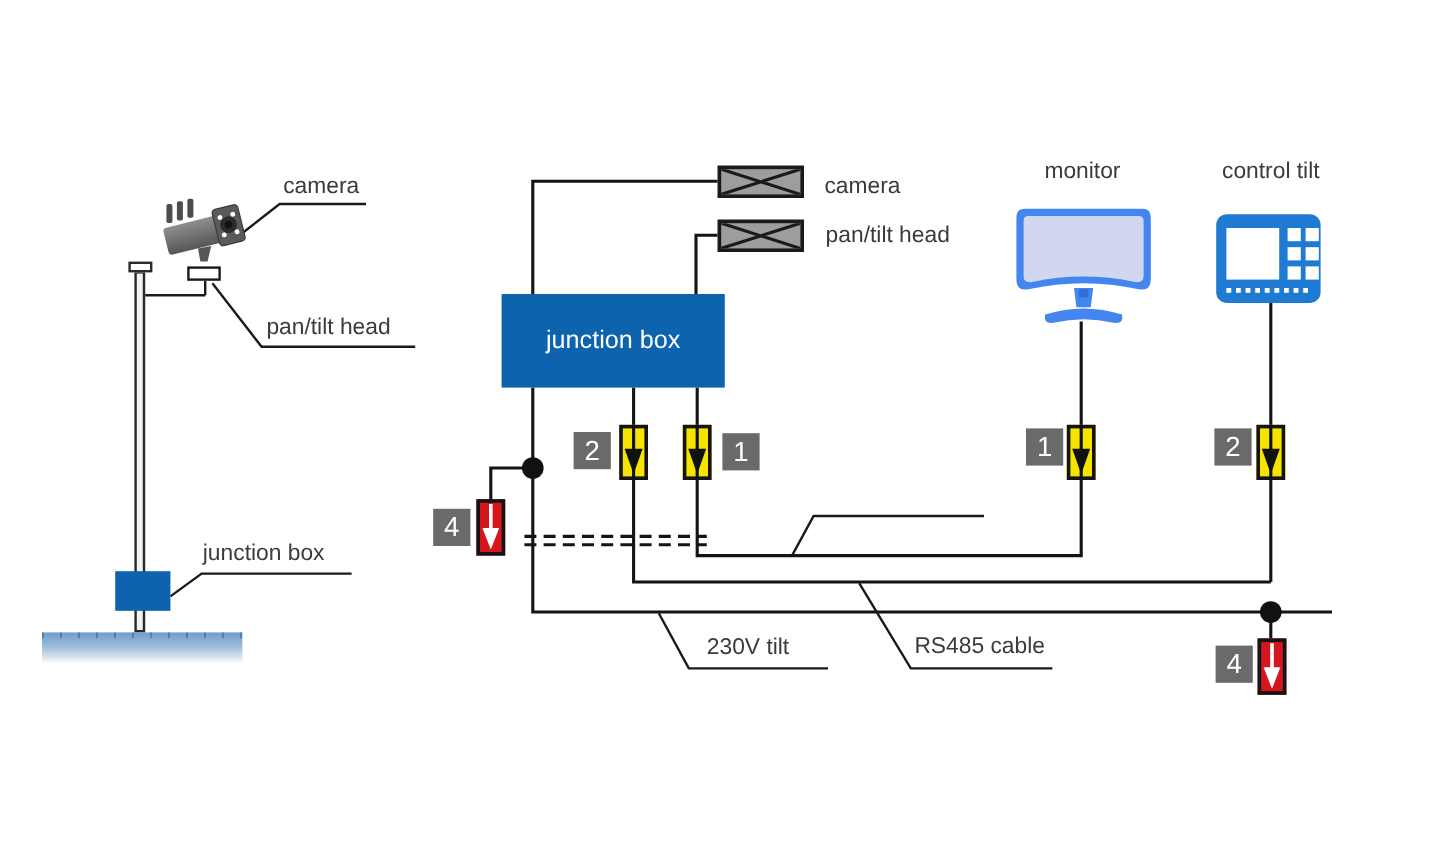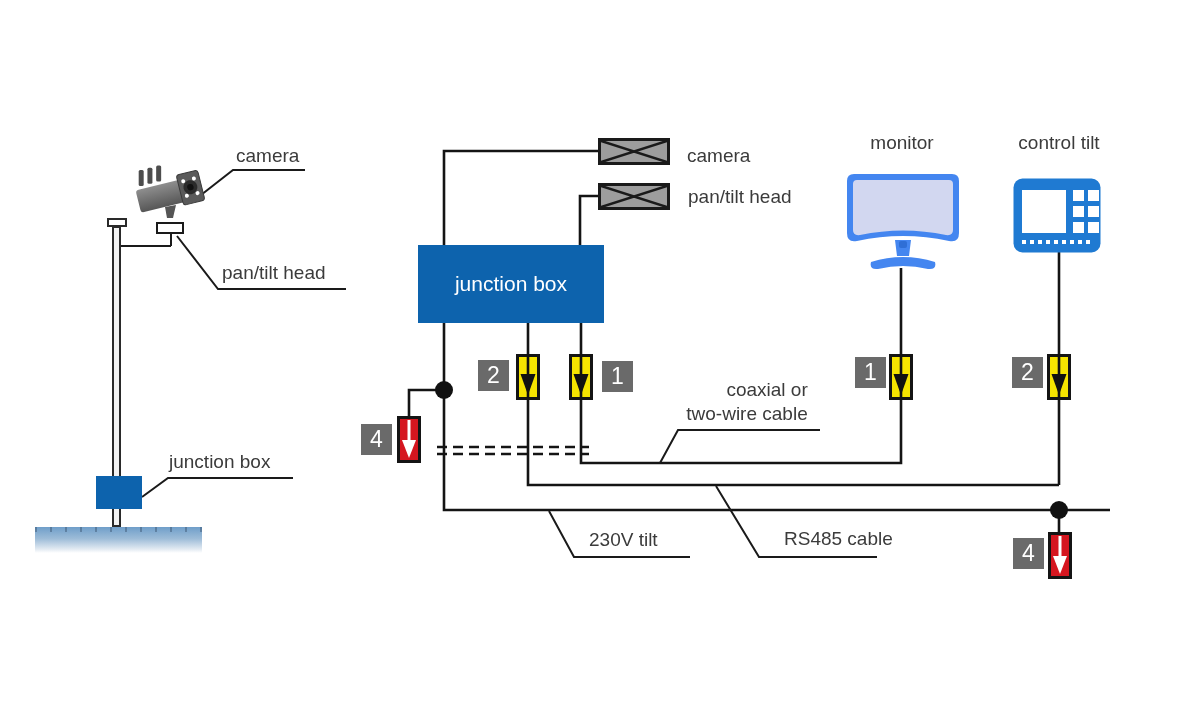--- a/index.html
+++ b/index.html
@@ -1,21 +1,21 @@
 <!DOCTYPE html>
 <html><head>
 <meta charset="utf-8">
 <style>
   html,body{margin:0;padding:0;background:#fff;}
   #canvas{position:relative;width:1200px;height:603px;background:#ffffff;overflow:hidden;
           font-family:"Liberation Sans",sans-serif;}
   svg{display:block;}
   #wires{position:absolute;left:0;top:0;}
   .label{position:absolute;font-size:19px;line-height:1.25;color:#3b3b3b;white-space:nowrap;}
-  .label.center{transform:translateX(-50%);text-align:right;}
+  .label.center{transform:translateX(-50%);text-align:left;}
   .chip{position:absolute;width:31px;height:31px;background:#6a6a6a;color:#fff;
         display:flex;align-items:center;justify-content:center;font-size:23px;}
   .arrester{position:absolute;width:24px;height:46px;border:3px solid #141414;box-sizing:border-box;}
   .arrester.yellow{background:#f6e400;}
   .arrester.red{background:#d5161f;height:47px;}
   .arrester svg{position:absolute;left:-3px;top:-3px;}
   .xbox{position:absolute;width:72px;height:27px;background:#9d9d9d;border:3px solid #1a1a1a;
         box-sizing:border-box;}
   .junctionbox{position:absolute;background:#0d63ad;}
   .junctionbox.main{left:418px;top:245px;width:186px;height:78px;display:flex;
@@ -185,20 +185,16 @@
     </svg>
   </div>
 
   <div class="chip" style="left:478px;top:360px">2</div>
   <div class="chip" style="left:602px;top:361px">1</div>
   <div class="chip" style="left:361px;top:424px">4</div>
   <div class="chip" style="left:855px;top:357px">1</div>
   <div class="chip" style="left:1012px;top:357px">2</div>
   <div class="chip" style="left:1013px;top:538px">4</div>
 
-  <div class="label center" style="left:747px;top:378px">
-    <div>coaxial or</div>
-    <div>two-wire cable</div>
-  </div>
   <div class="label" style="left:589px;top:528px">230V tilt</div>
-  <div class="label" style="left:784px;top:527px">RS485 cable</div>
+  <div class="label" style="left:762px;top:527px">RS485 cable</div>
 
 </div>
 
 </body></html>

